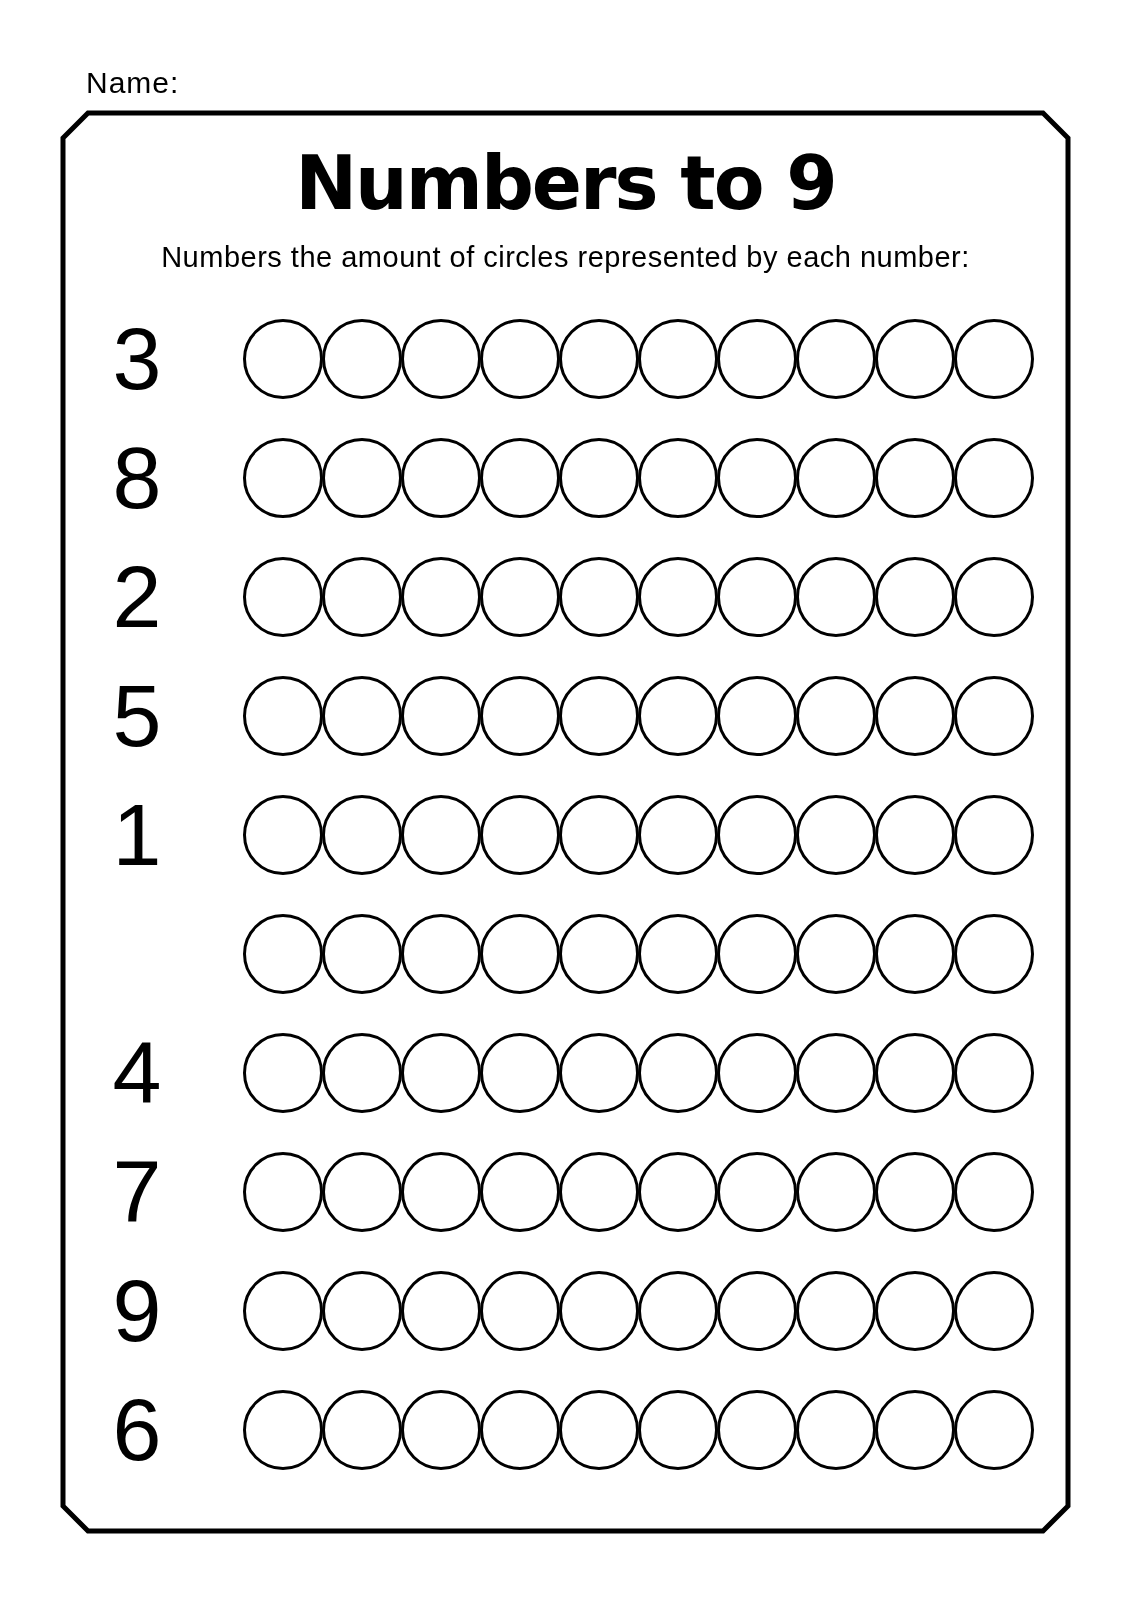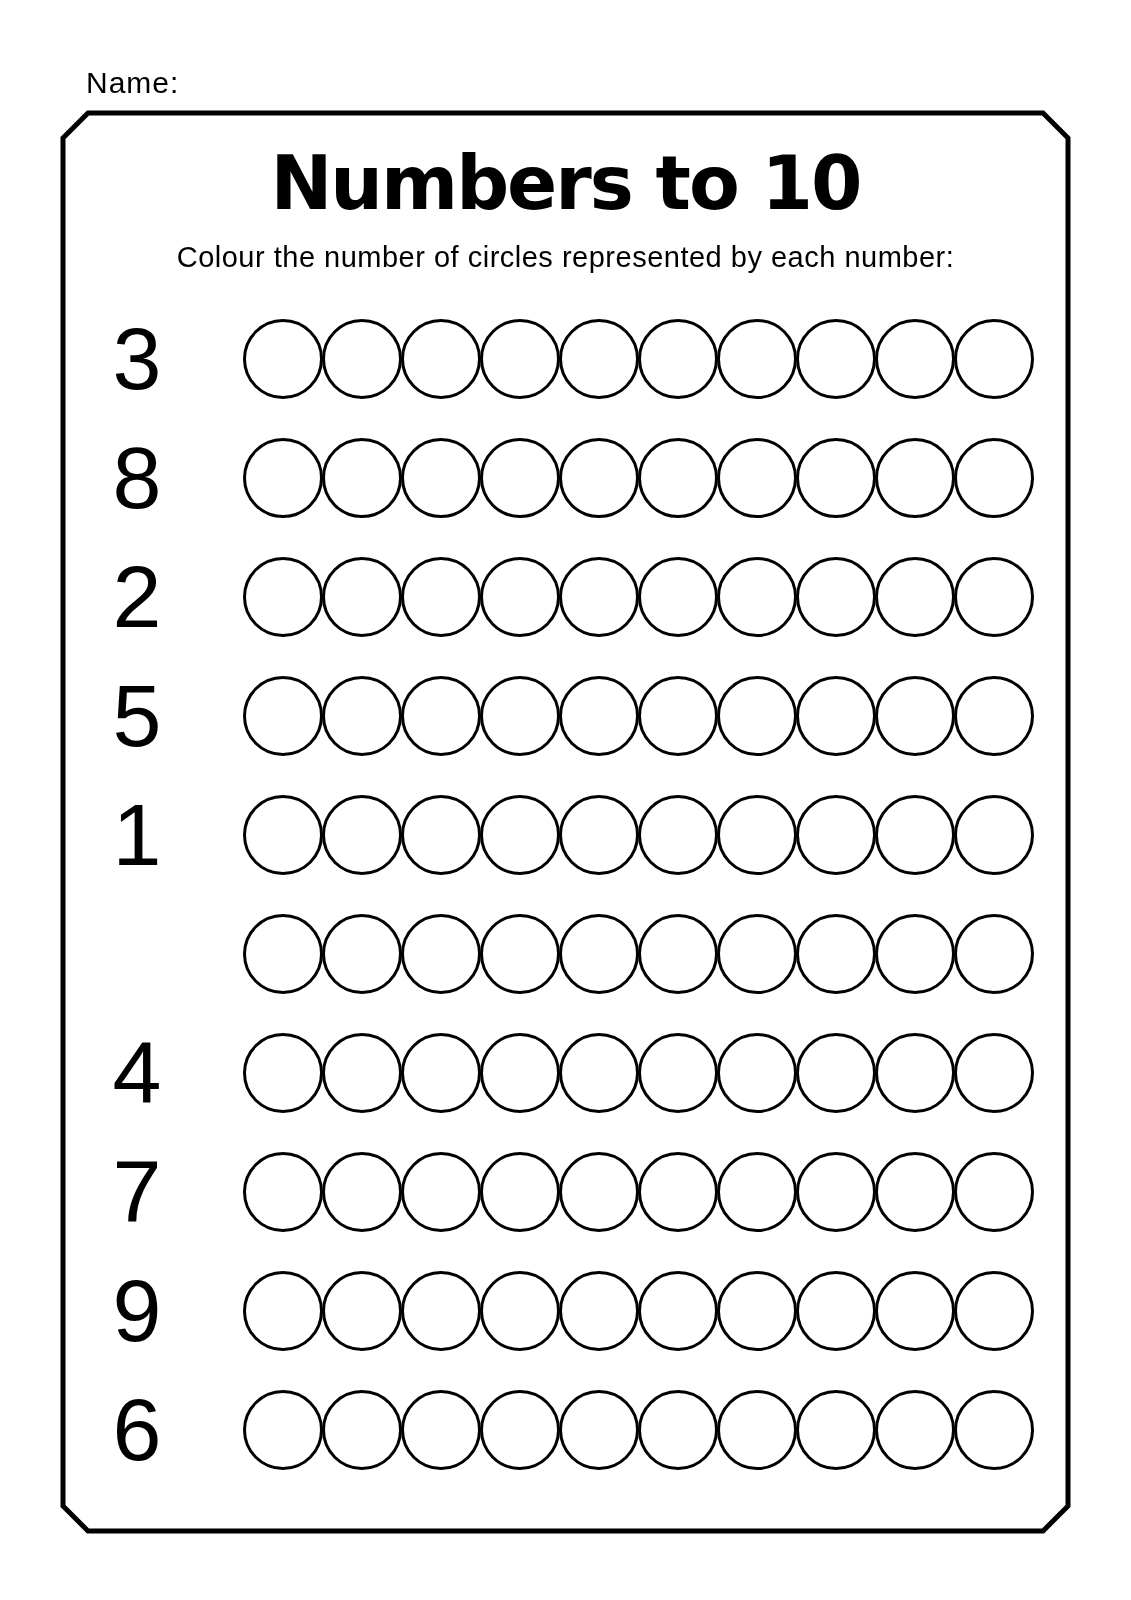--- a/index.html
+++ b/index.html
@@ -108,23 +108,23 @@
 <body>
 
 <div class="sheet" style="--ink: #000000; --paper: #ffffff;">
 
   <div class="name-label">Name:</div>
 
   <svg class="frame" viewBox="0 0 1131 1600" xmlns="http://www.w3.org/2000/svg" aria-hidden="true">
     <polygon points="88,113 1043,113 1068,138 1068,1506 1043,1531 88,1531 63,1506 63,138" fill="none" stroke="#000000" stroke-width="5"></polygon>
   </svg>
 
-  <h1 class="title">Numbers to 10</h1>
-
-  <p class="instruction">Colour the number of circles represented by each number:</p>
+  <h1 class="title">Numbers to 9</h1>
+
+  <p class="instruction">Numbers the amount of circles represented by each number:</p>
 
   <div class="rows">
   <div class="row">
     <div class="row-number">3</div>
     <div class="circles">
           <div class="circle"></div>
           <div class="circle"></div>
           <div class="circle"></div>
           <div class="circle"></div>
           <div class="circle"></div>

